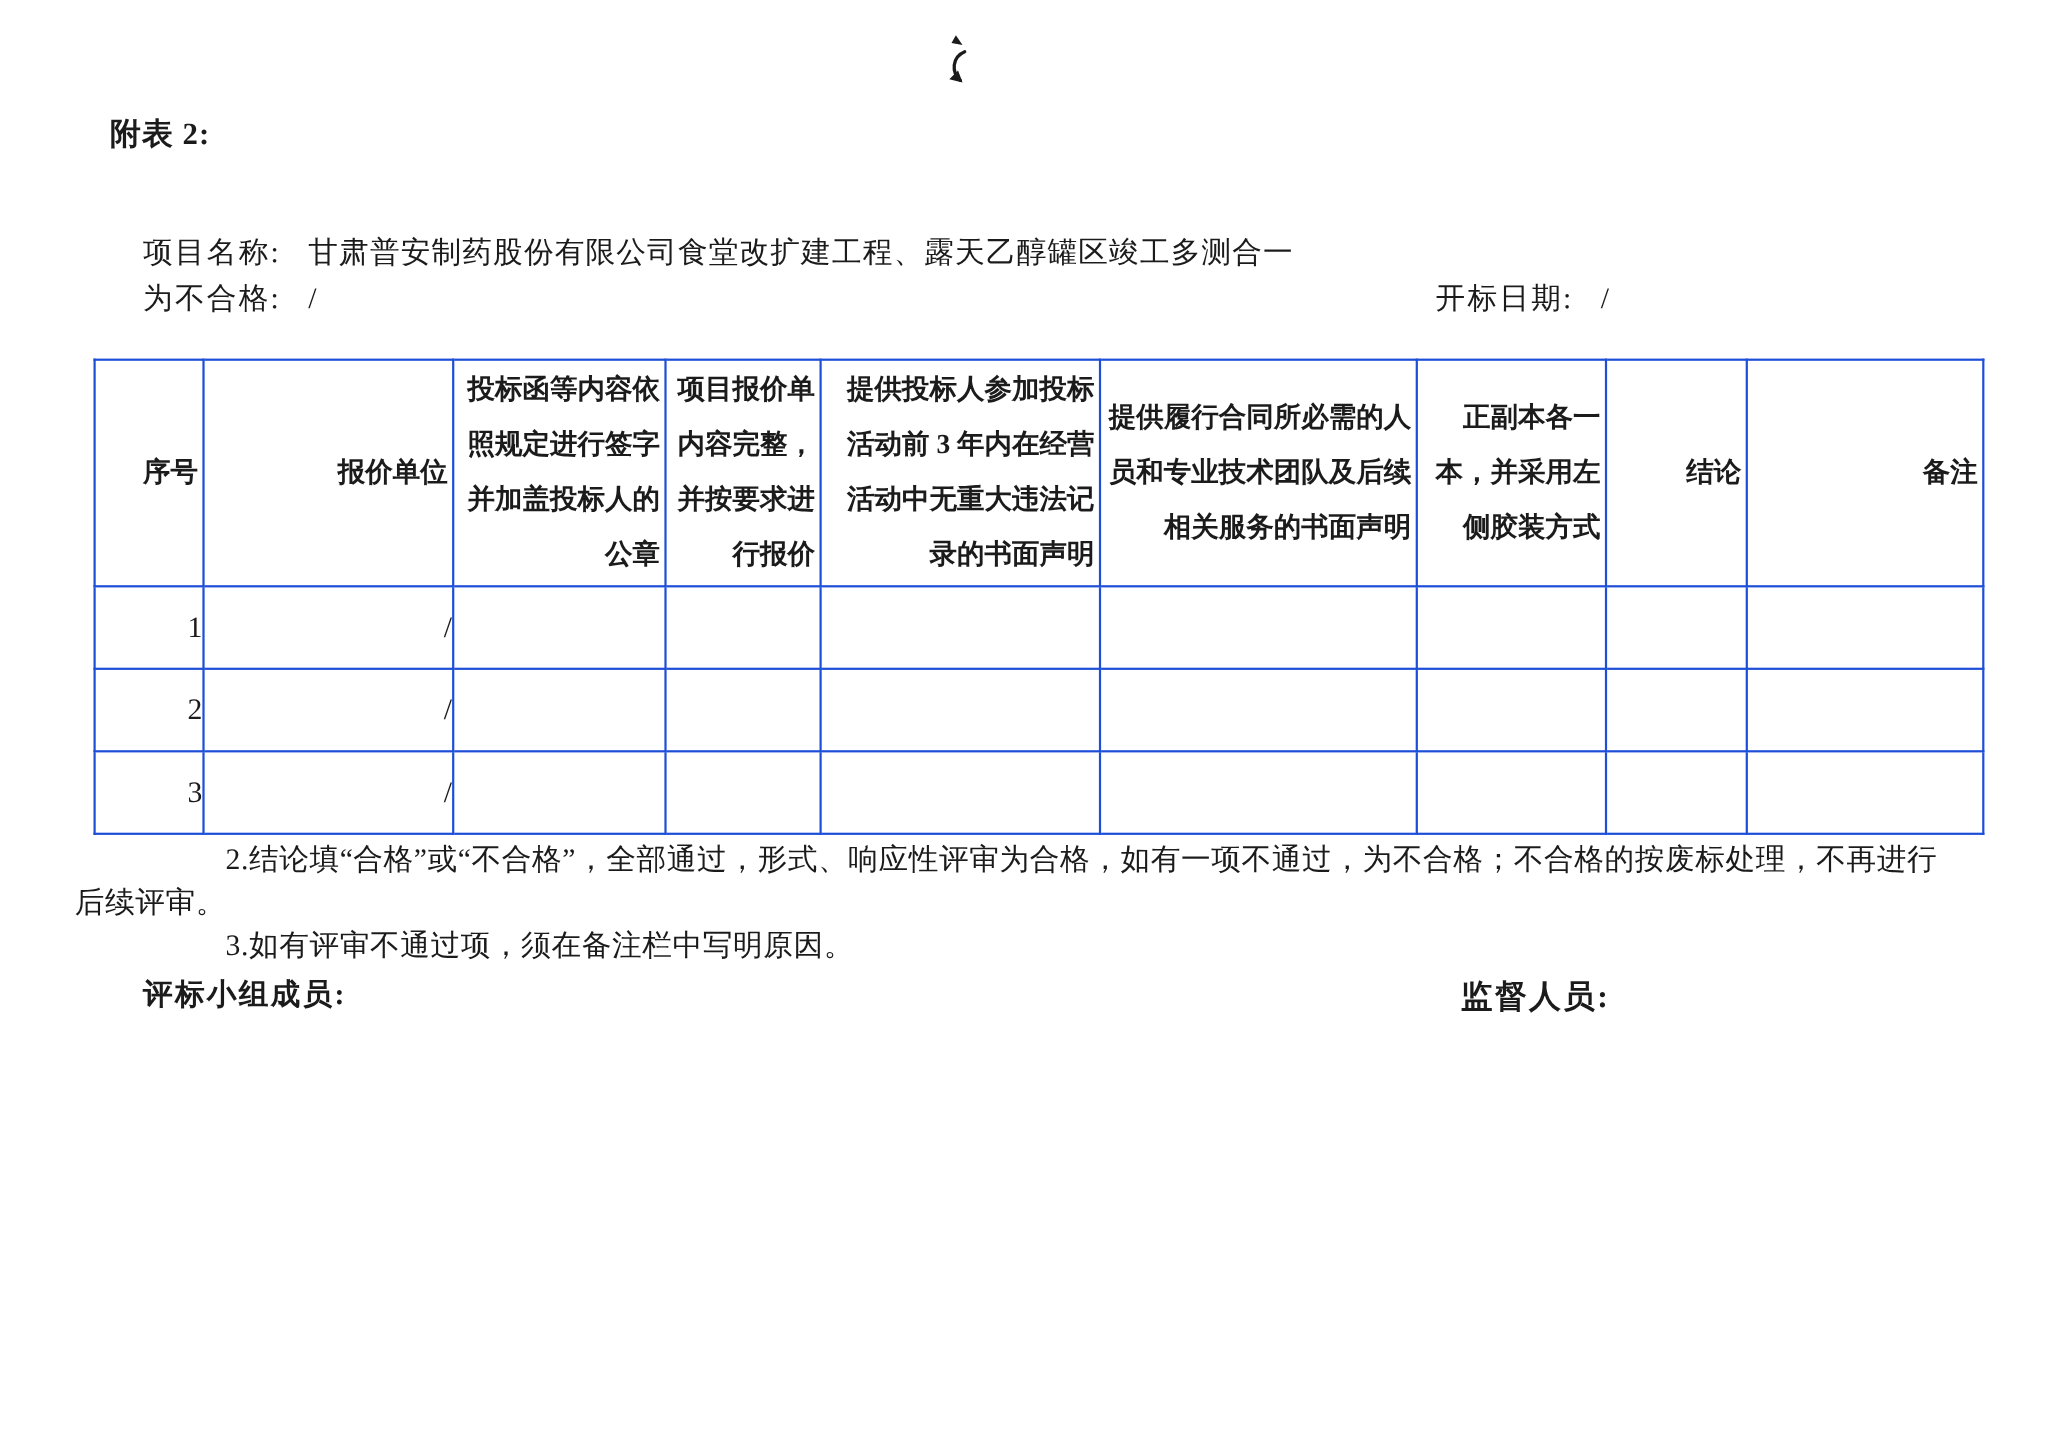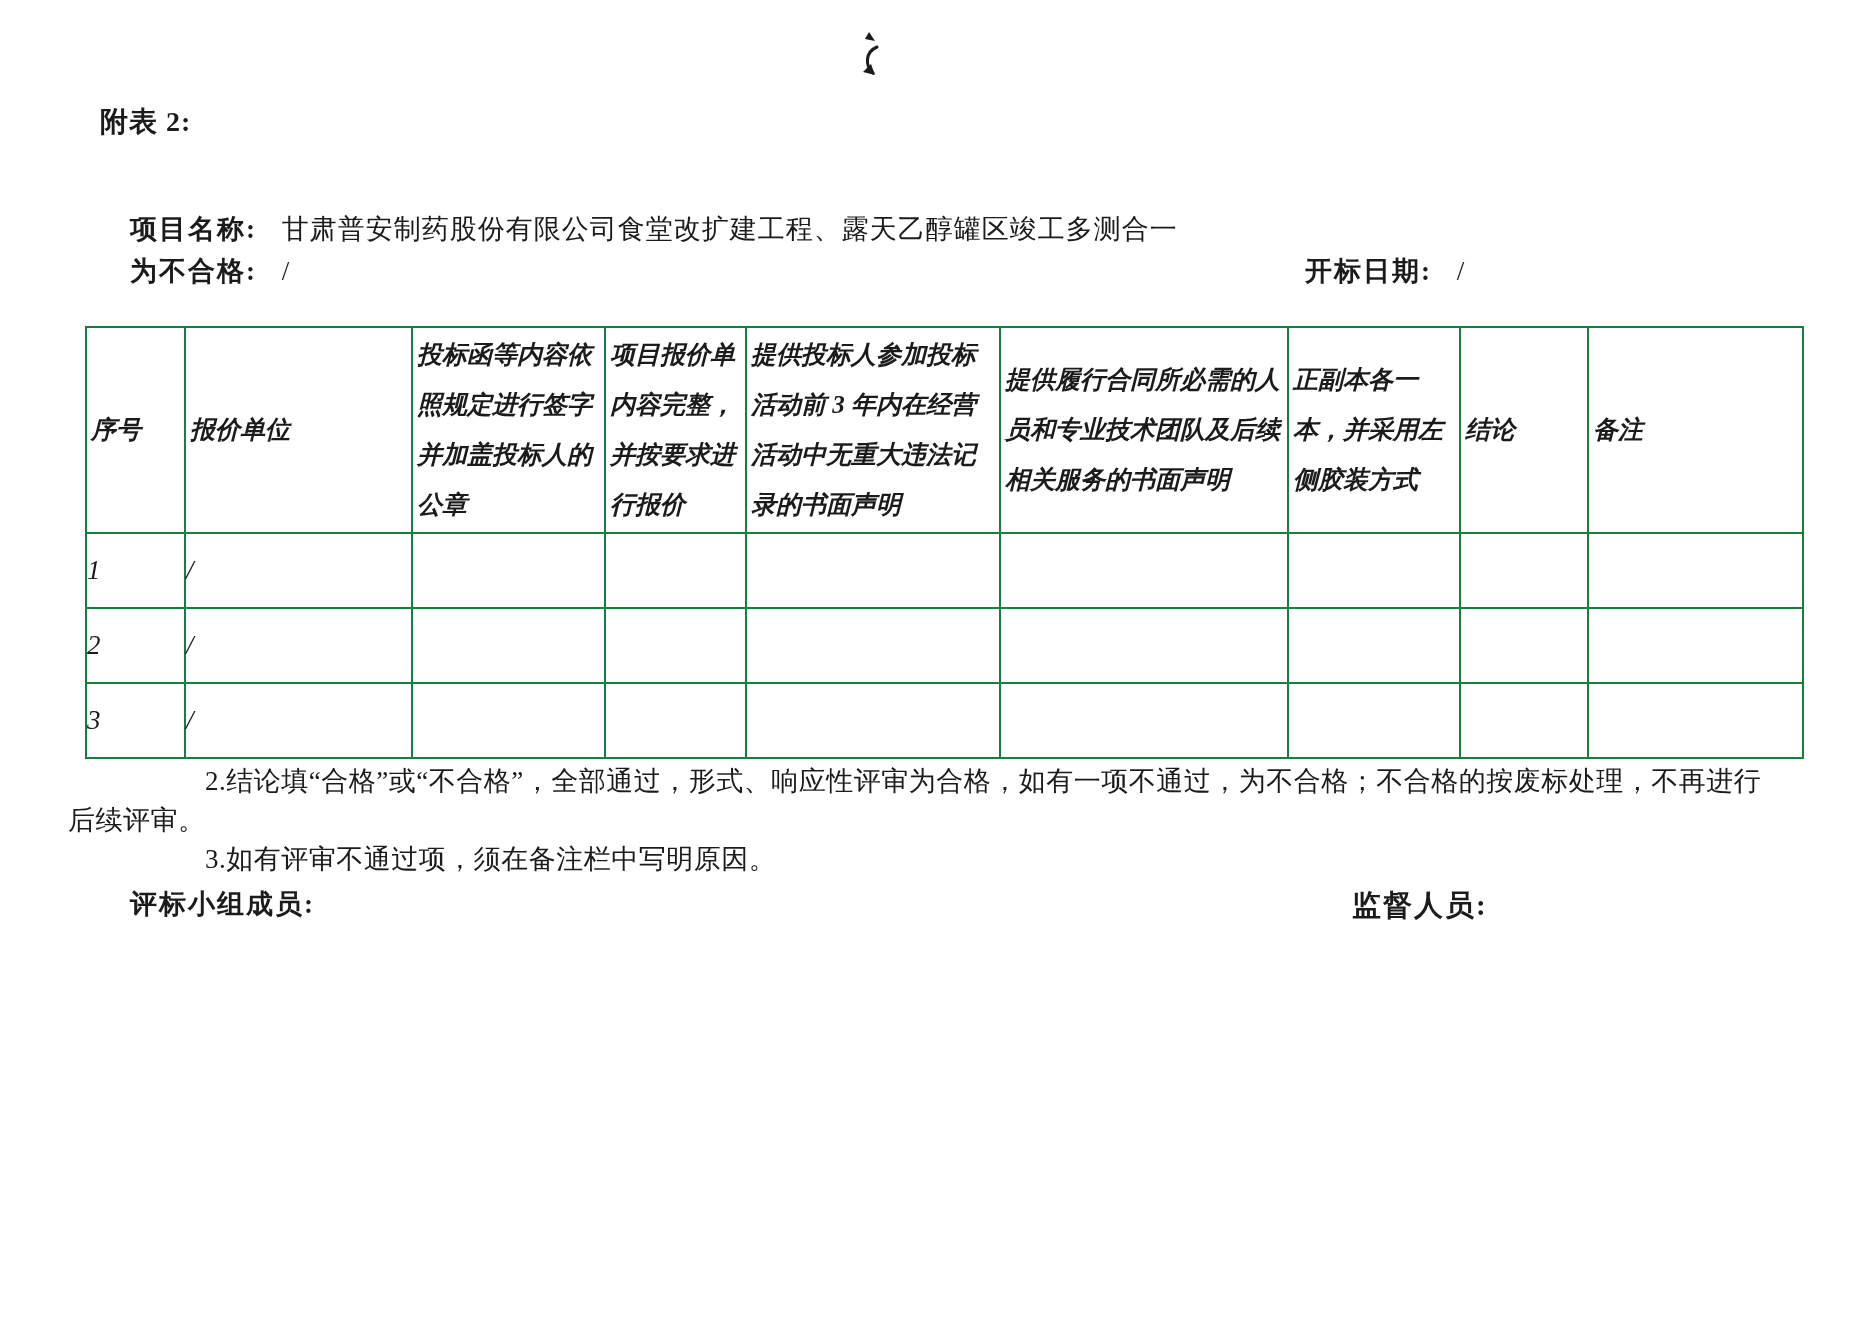--- a/index.html
+++ b/index.html
@@ -15,38 +15,37 @@
   .attachment-label {
     position:absolute; left:100px; top:103px;
     font-size:28px; font-weight:bold; letter-spacing:1px;
   }
   .doc-title {
     position:absolute; left:0; top:143px; width:1869px;
     text-align:center;
     font-size:45px; font-weight:bold; letter-spacing:3px;
   }
   .meta-line { position:absolute; font-size:27px; white-space:nowrap; }
-  .meta-label { font-weight:bold; letter-spacing:2px; }
+  .meta-label { font-weight:normal; letter-spacing:2px; }
   .meta-value { font-weight:normal; margin-left:18px; }
   .project-line { left:130px; top:211px; }
   .location-line { left:130px; top:253px; }
   .date-line { left:1305px; top:253px; }
   .project-line .meta-value { letter-spacing:1px; }
 
   table.review-table {
     position:absolute; left:85px; top:326px;
     width:1717px;
     border-collapse:collapse;
     table-layout:fixed;
   }
   .review-table th, .review-table td {
-    border:2px solid #15803d;
-    text-align:left; vertical-align:middle;
+    border:2px solid #1d4ed8;
+    text-align:right; vertical-align:middle;
     font-family:"Liberation Serif","DejaVu Serif",serif;
-    font-style:italic;
   }
   .review-table th {
     font-size:25px; font-weight:bold;
     line-height:50px; padding:2px 4px;
     height:159px;
   }
   .review-table td {
     font-size:27px; font-weight:normal;
     height:75px;
   }
@@ -56,21 +55,21 @@
   .note-2 { left:205px; top:763px; }
   .note-2-cont { left:68px; top:802px; }
   .note-3 { left:205px; top:841px; }
 
   .footer-committee {
     position:absolute; left:130px; top:886px;
     font-size:27px; font-weight:bold; letter-spacing:2px;
   }
   .footer-supervisor {
     position:absolute; left:1328px; top:886px;
-    font-size:29px; font-weight:bold; letter-spacing:2px;margin-left:24px;
+    font-size:29px; font-weight:bold; letter-spacing:2px;
   }
   .page-number {
     position:absolute; left:920px; top:1168px; width:40px;
     text-align:center; font-size:25px;
   }
   .ink-mark { position:absolute; left:852px; top:30px; }
   .stamp-mark { position:absolute; left:1112px; top:1243px; }
 </style>
 </head>
 <body>

